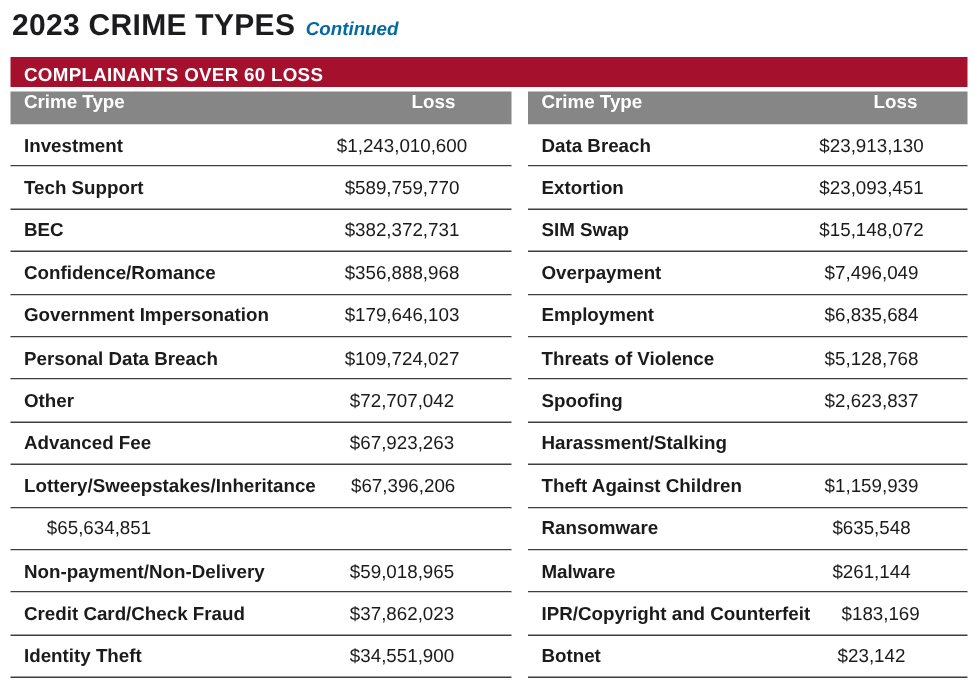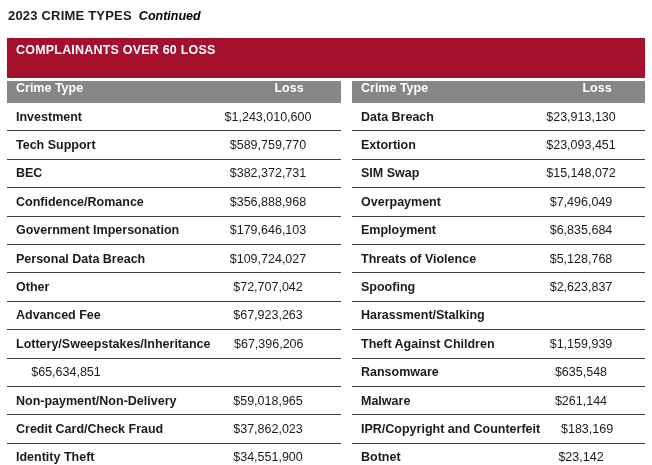--- a/index.html
+++ b/index.html
@@ -17,40 +17,40 @@
     height: 465px;
     background: #ffffff;
   }
   .doc-title {
     position: absolute;
     left: 8px;
     top: 6px;
     white-space: nowrap;
   }
   .t-main {
-    font-size: 13px;
+    font-size: 20px;
     font-weight: bold;
     color: #1c1c1e;
     letter-spacing: 0.2px;
   }
   .t-cont {
     font-size: 12.5px;
     font-style: italic;
     font-weight: bold;
-    color: #000000;
+    color: #0369a1;
     margin-left: 7px;
   }
   .table-wrap {
     position: absolute;
     left: 7px;
     top: 38px;
     width: 638px;
   }
   .banner {
-    height: 40px;
+    height: 20px;
     line-height: 24px;
     background: #a5102d;
     color: #ffffff;
     font-weight: bold;
     font-size: 12.5px;
     letter-spacing: 0.2px;
     padding-left: 9px;
     box-sizing: border-box;
   }
   .cols {

